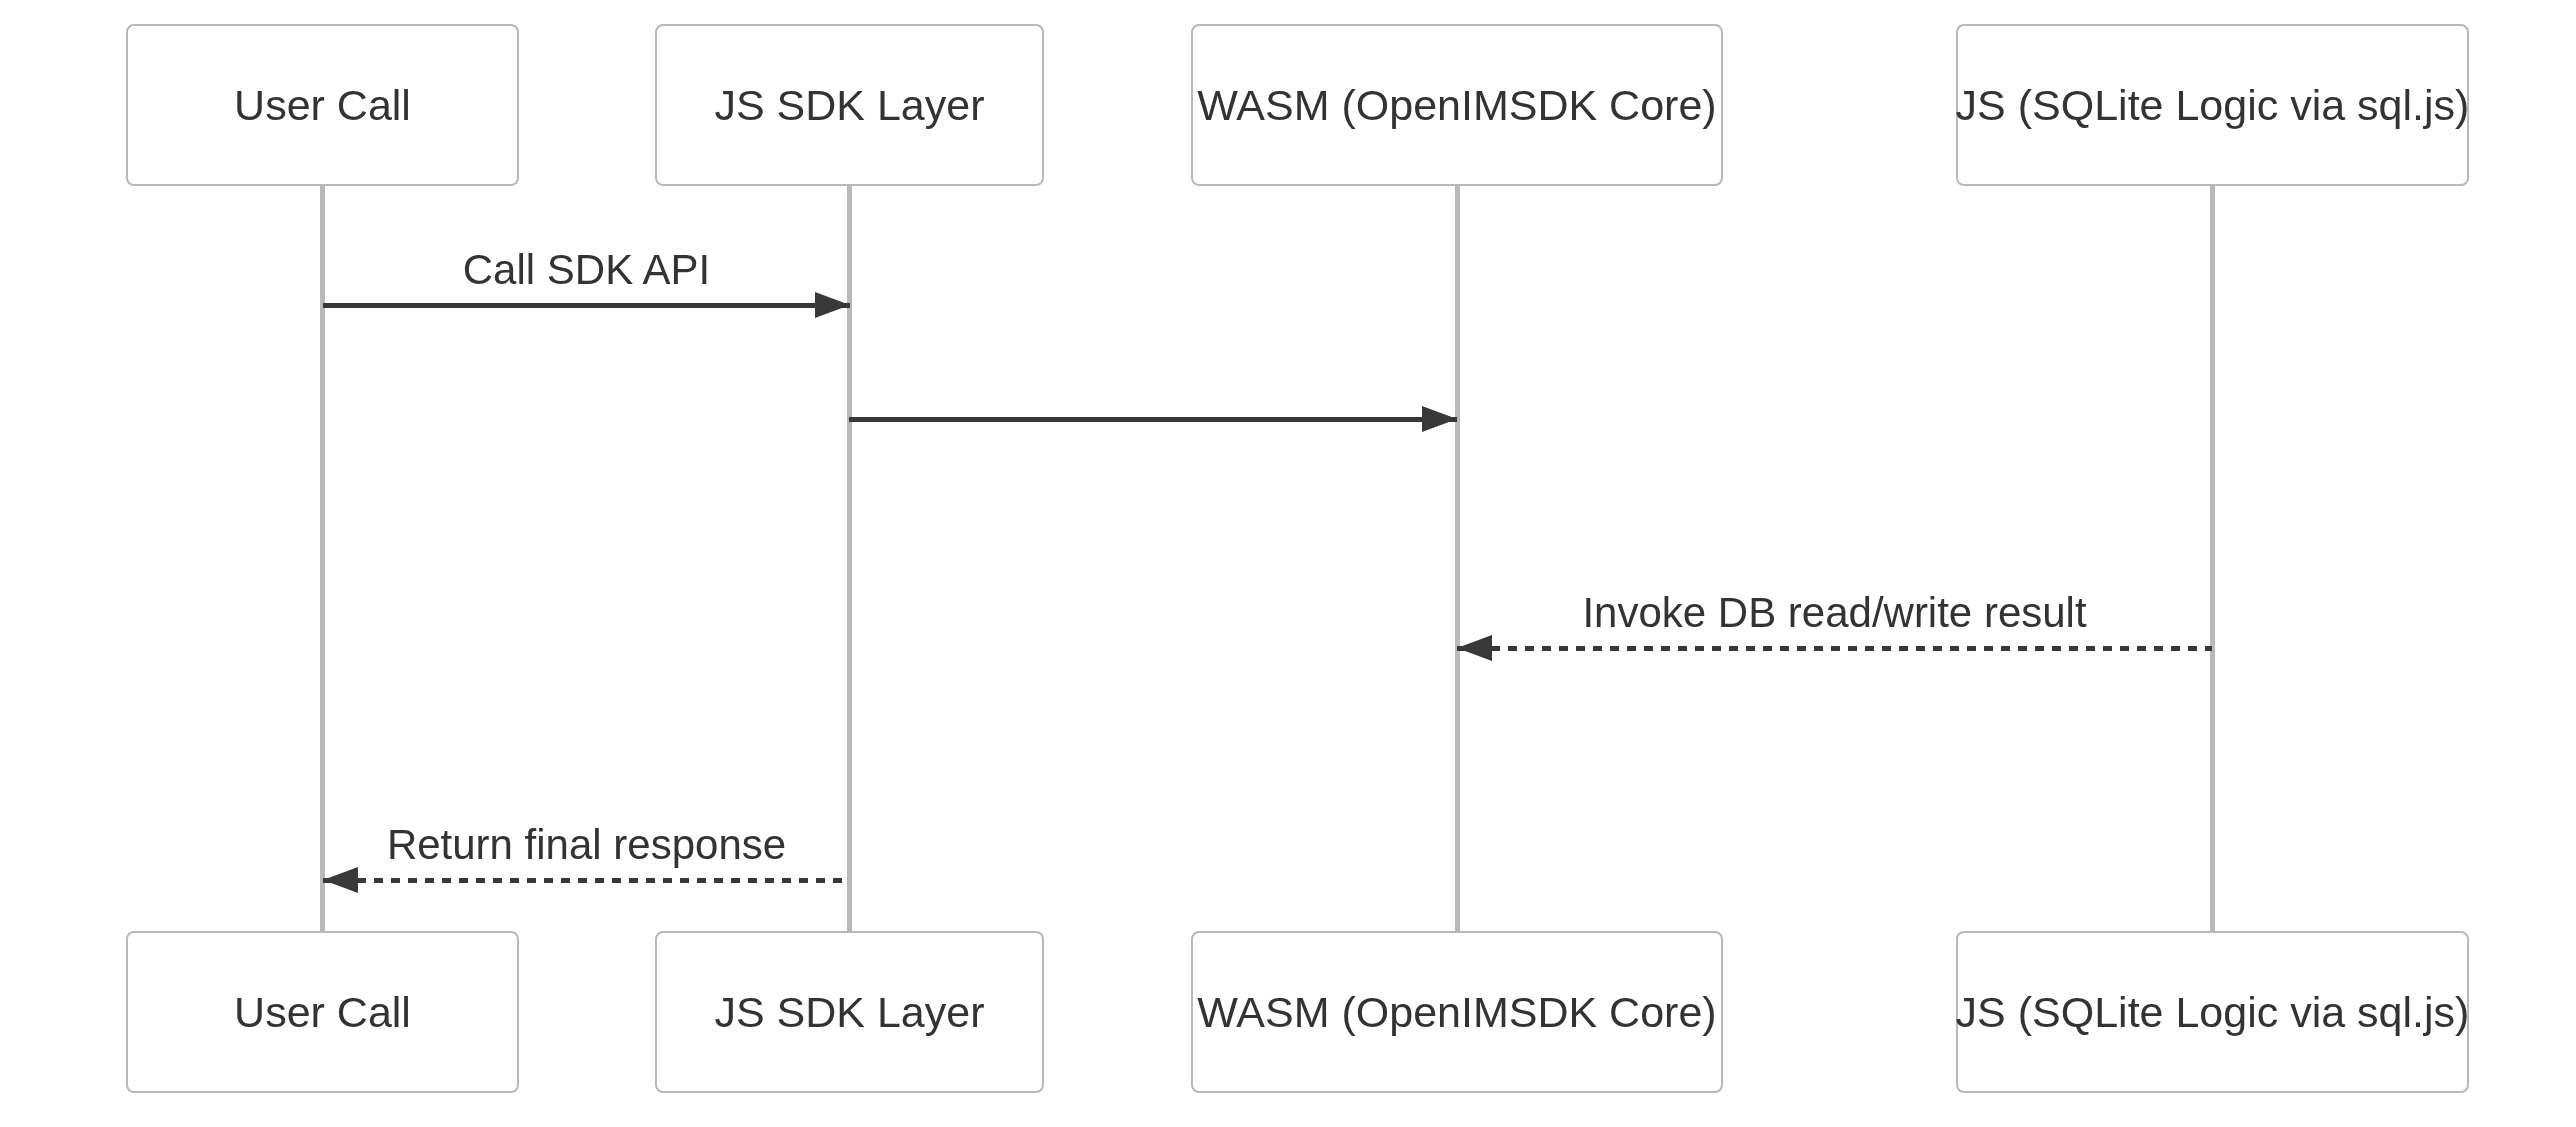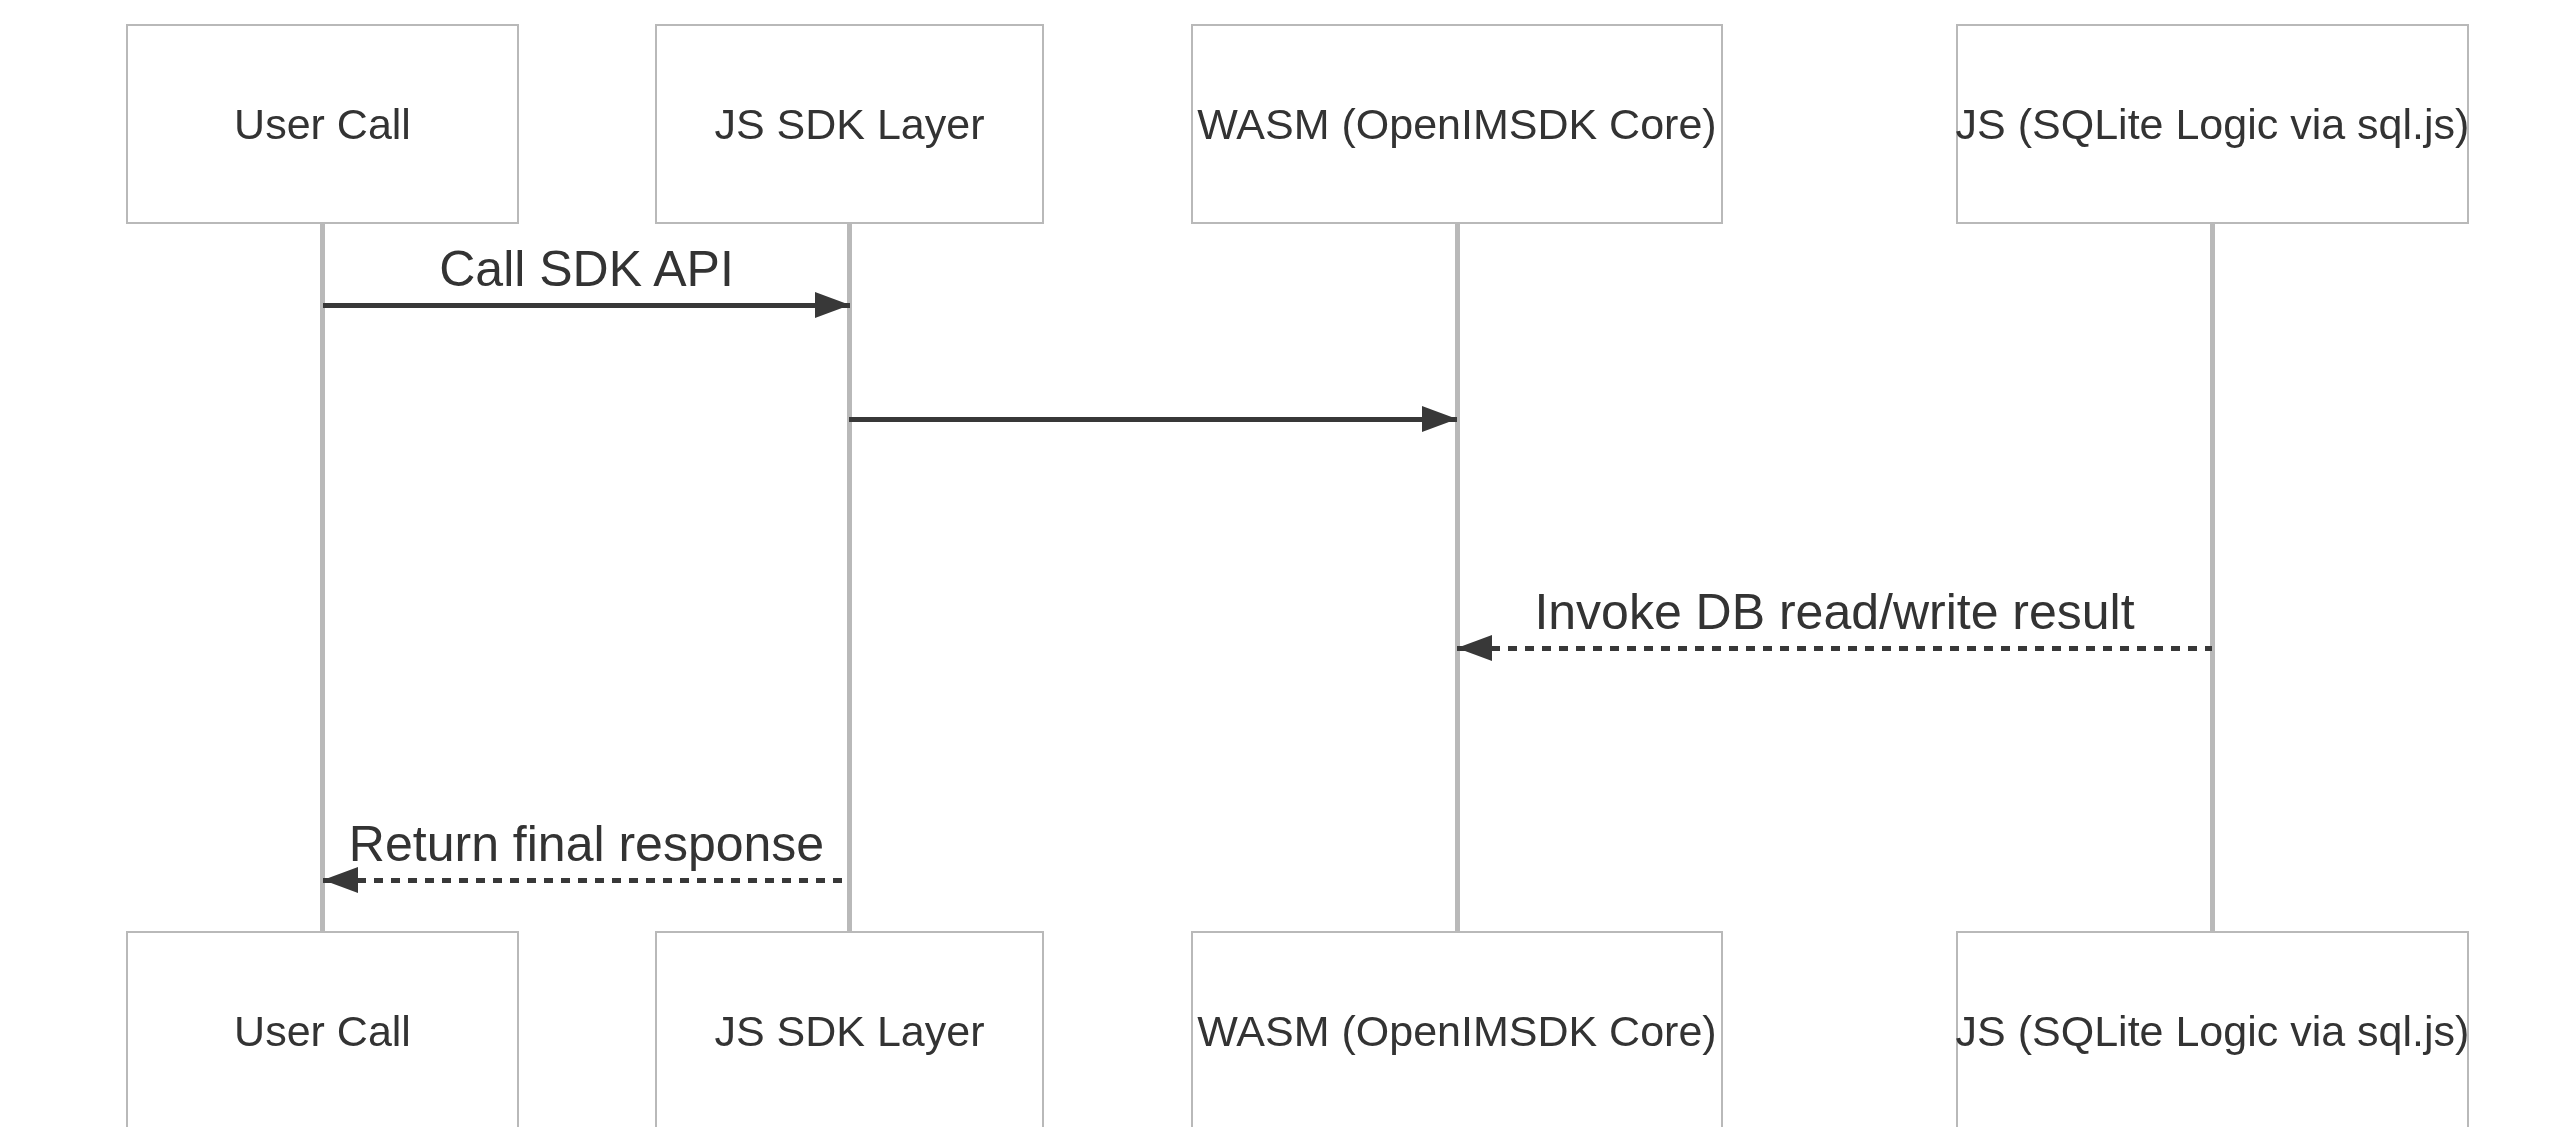--- a/index.html
+++ b/index.html
@@ -24,45 +24,45 @@
   }
   .lifeline {
     position: absolute;
     width: 4.7px;
     top: 185px;
     height: 747px;
     background: var(--lifeline);
   }
   .actor {
     position: absolute;
-    height: 200px;
+    height: 162px;
     background: var(--actor-fill);
     border: 2px solid var(--actor-border);
-    border-radius: 0;
+    border-radius: 8px;
     display: flex;
     align-items: center;
     justify-content: center;
   }
   .actor-label {
     font-size: 43px;
     color: var(--text);
     white-space: nowrap;
   }
   .message {
     position: absolute;
     height: 98px;
   }
   .msg-label {
     position: absolute;
     left: 0; right: 0; top: 0;
     height: 64px;
     display: flex;
     align-items: flex-end;
     justify-content: center;
-    font-size: 50px;
+    font-size: 42px;
     line-height: 51px;
     color: var(--text);
     white-space: nowrap;
   }
   .msg-line {
     position: absolute;
     left: 0; right: 0;
     top: 72px;
     height: 4.7px;
   }

